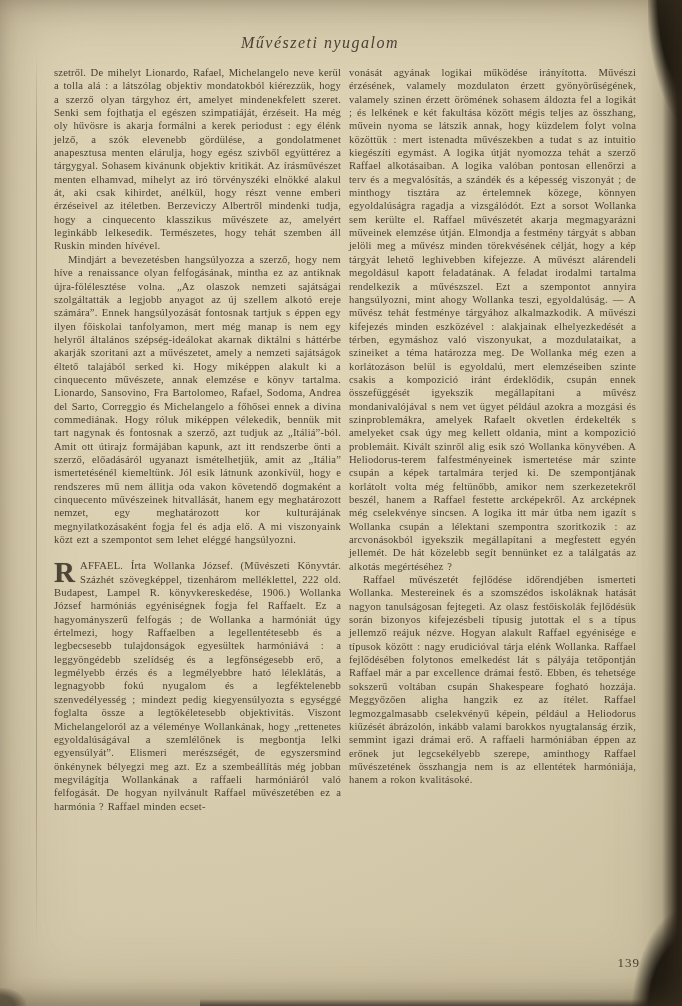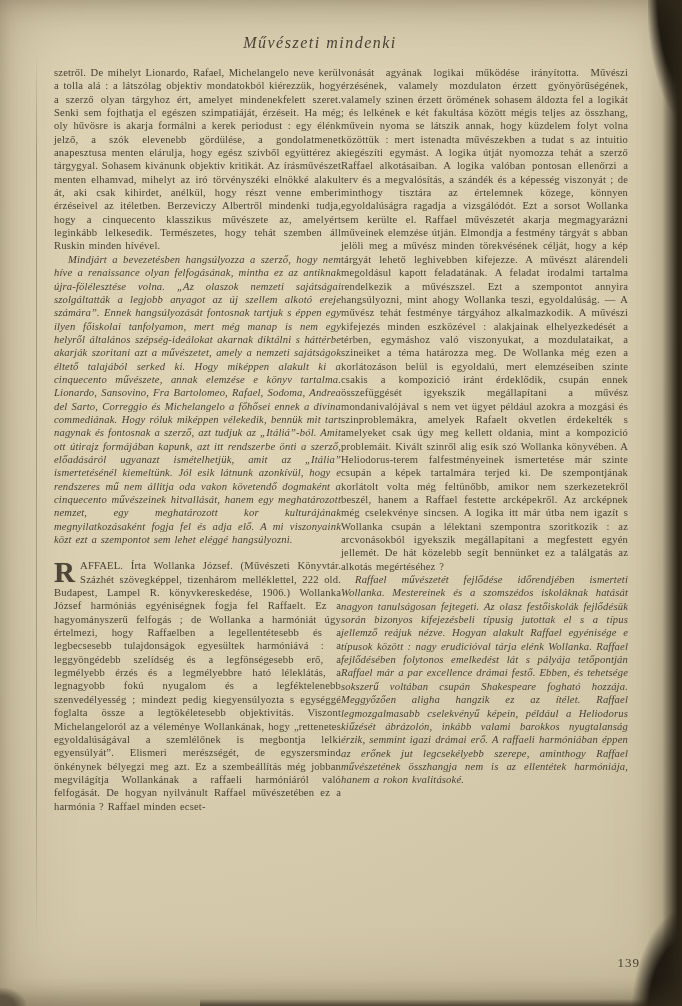--- a/index.html
+++ b/index.html
@@ -22,32 +22,32 @@
     position:absolute;top:34px;left:0;width:640px;
     text-align:center;
     font-style:italic;
     font-size:16px;
     letter-spacing:1.5px;
     color:#4a4336;
   }
   .columns{
     position:absolute;top:66px;left:54px;
     width:586px;
-    display:flex;gap:0;
+    display:flex;gap:8px;
   }
   .col{width:287px;}
   .col p{
     margin:0;
     font-size:10.6px;
     line-height:13.35px;
     text-align:justify;
     word-spacing:.09em;
     letter-spacing:.015em;
   }
-  .col p.indent{text-indent:14px;font-style:italic;}
+  .col p.indent{text-indent:14px;}
   .col p.space-before{margin-top:13px;}
   .dropcap{
     float:left;
     font-size:29px;line-height:24px;
     margin:1px 5px 0 0;
     font-weight:bold;
     color:#4d4638;
     text-shadow:0 0 1px rgba(77,70,56,.4);
   }
   .page-number{
@@ -86,21 +86,21 @@
     position:absolute;bottom:0;left:0;width:26px;height:18px;
     background:radial-gradient(ellipse at bottom left, rgba(25,21,15,.55) 40%, rgba(25,21,15,0) 75%);
     pointer-events:none;
   }
 </style>
 </head>
 <body>
 
 <div class="page">
 
-  <div class="header">Művészeti mindenki</div>
+  <div class="header">Művészeti nyugalom</div>
 
   <div class="columns">
     <div class="col">
       <p>szetről. De mihelyt Lionardo, Rafael, Michelangelo neve kerül a tolla alá : a látszólag objektiv mondatokból kiérezzük, hogy a szerző olyan tárgyhoz ért, amelyet mindenekfelett szeret. Senki sem fojthatja el egészen szimpatiáját, érzéseit. Ha még oly hűvösre is akarja formálni a kerek periodust : egy élénk jelző, a szók elevenebb gördülése, a gondolatmenet anapesztusa menten elárulja, hogy egész szivből együttérez a tárgygyal. Sohasem kivánunk objektiv kritikát. Az írásművészet menten elhamvad, mihelyt az iró törvényszéki elnökké alakul át, aki csak kihirdet, anélkül, hogy részt venne emberi érzéseivel az itéletben. Berzeviczy Albertről mindenki tudja, hogy a cinquecento klasszikus művészete az, amelyért leginkább lelkesedik. Természetes, hogy tehát szemben áll Ruskin minden hívével.</p>
       <p class="indent">Mindjárt a bevezetésben hangsúlyozza a szerző, hogy nem híve a renaissance olyan felfogásának, mintha ez az antiknak újra-fölélesztése volna. „Az olaszok nemzeti sajátságai szolgáltatták a legjobb anyagot az új szellem alkotó ereje számára”. Ennek hangsúlyozását fontosnak tartjuk s éppen egy ilyen főiskolai tanfolyamon, mert még manap is nem egy helyről általános szépség-ideálokat akarnak diktálni s háttérbe akarják szoritani azt a művészetet, amely a nemzeti sajátságok éltető talajából serked ki. Hogy miképpen alakult ki a cinquecento művészete, annak elemzése e könyv tartalma. Lionardo, Sansovino, Fra Bartolomeo, Rafael, Sodoma, Andrea del Sarto, Correggio és Michelangelo a főhősei ennek a divina commediának. Hogy róluk miképpen vélekedik, bennük mit tart nagynak és fontosnak a szerző, azt tudjuk az „Itáliá”-ból. Amit ott útirajz formájában kapunk, azt itt rendszerbe önti a szerző, előadásáról ugyanazt ismételhetjük, amit az „Itália” ismertetésénél kiemeltünk. Jól esik látnunk azonkívül, hogy e rendszeres mű nem állitja oda vakon követendő dogmaként a cinquecento művészeinek hitvallását, hanem egy meghatározott nemzet, egy meghatározott kor kulturájának megnyilatkozásaként fogja fel és adja elő. A mi viszonyaink közt ezt a szempontot sem lehet eléggé hangsúlyozni.</p>
       <p class="space-before"><span class="dropcap">R</span><span>AFFAEL. Írta Wollanka József. (Művészeti Könyvtár. Százhét szövegképpel, tizenhárom melléklettel, 222 old. Budapest, Lampel R. könyvkereskedése, 1906.) Wollanka József harmóniás egyéniségnek fogja fel Raffaelt. Ez a hagyományszerű felfogás ; de Wollanka a harmóniát úgy értelmezi, hogy Raffaelben a legellentétesebb és a legbecsesebb tulajdonságok egyesültek harmóniává : a leggyöngédebb szelídség és a legfönségesebb erő, a legmélyebb érzés és a legmélyebbre ható léleklátás, a legnagyobb fokú nyugalom és a legféktelenebb szenvedélyesség ; mindezt pedig kiegyensúlyozta s egységgé foglalta össze a legtökéletesebb objektivitás. Viszont Michelangeloról az a véleménye Wollankának, hogy „rettenetes egyoldalúságával a szemlélőnek is megbontja lelki egyensúlyát”. Elismeri merészségét, de egyszersmind önkénynek bélyegzi meg azt. Ez a szembeállítás még jobban megvilágítja Wollankának a raffaeli harmóniáról való felfogását. De hogyan nyilvánult Raffael művészetében ez a harmónia ? Raffael minden ecset-</span></p>
     </div>
     <div class="col">
       <p>vonását agyának logikai működése irányította. Művészi érzésének, valamely mozdulaton érzett gyönyörűségének, valamely szinen érzett örömének sohasem áldozta fel a logikát ; és lelkének e két fakultása között mégis teljes az összhang, művein nyoma se látszik annak, hogy küzdelem folyt volna közöttük : mert istenadta művészekben a tudat s az intuitio kiegészíti egymást. A logika útját nyomozza tehát a szerző Raffael alkotásaiban. A logika valóban pontosan ellenőrzi a terv és a megvalósítás, a szándék és a képesség viszonyát ; de minthogy tisztára az értelemnek közege, könnyen egyoldalúságra ragadja a vizsgálódót. Ezt a sorsot Wollanka sem kerülte el. Raffael művészetét akarja megmagyarázni műveinek elemzése útján. Elmondja a festmény tárgyát s abban jelöli meg a művész minden törekvésének célját, hogy a kép tárgyát lehető leghivebben kifejezze. A művészt alárendeli megoldásul kapott feladatának. A feladat irodalmi tartalma rendelkezik a művészszel. Ezt a szempontot annyira hangsúlyozni, mint ahogy Wollanka teszi, egyoldalúság. — A művész tehát festménye tárgyához alkalmazkodik. A művészi kifejezés minden eszközével : alakjainak elhelyezkedését a térben, egymáshoz való viszonyukat, a mozdulataikat, a szineiket a téma határozza meg. De Wollanka még ezen a korlátozáson belül is egyoldalú, mert elemzéseiben szinte csakis a kompozició iránt érdeklődik, csupán ennek összefüggését igyekszik megállapítani a művész mondanivalójával s nem vet ügyet például azokra a mozgási és szinproblemákra, amelyek Rafaelt okvetlen érdekelték s amelyeket csak úgy meg kellett oldania, mint a kompozició problemáit. Kivált szinről alig esik szó Wollanka könyvében. A Heliodorus-terem falfestményeinek ismertetése már szinte csupán a képek tartalmára terjed ki. De szempontjának korlátolt volta még feltünőbb, amikor nem szerkezetekről beszél, hanem a Raffael festette arcképekről. Az arcképnek még cselekvénye sincsen. A logika itt már útba nem igazít s Wollanka csupán a lélektani szempontra szoritkozik : az arcvonásokból igyekszik megállapítani a megfestett egyén jellemét. De hát közelebb segít bennünket ez a találgatás az alkotás megértéséhez ?</p>
       <p class="indent">Raffael művészetét fejlődése időrendjében ismerteti Wollanka. Mestereinek és a szomszédos iskoláknak hatását nagyon tanulságosan fejtegeti. Az olasz festőiskolák fejlődésük során bizonyos kifejezésbeli típusig jutottak el s a típus jellemző reájuk nézve. Hogyan alakult Raffael egyénisége e típusok között : nagy erudicióval tárja elénk Wollanka. Raffael fejlődésében folytonos emelkedést lát s pályája tetőpontján Raffael már a par excellence drámai festő. Ebben, és tehetsége sokszerű voltában csupán Shakespeare fogható hozzája. Meggyőzően aligha hangzik ez az ítélet. Raffael legmozgalmasabb cselekvényű képein, például a Heliodorus kiűzését ábrázolón, inkább valami barokkos nyugtalanság érzik, semmint igazi drámai erő. A raffaeli harmóniában éppen az erőnek jut legcsekélyebb szerepe, aminthogy Raffael művészetének összhangja nem is az ellentétek harmóniája, hanem a rokon kvalitásoké.</p>

